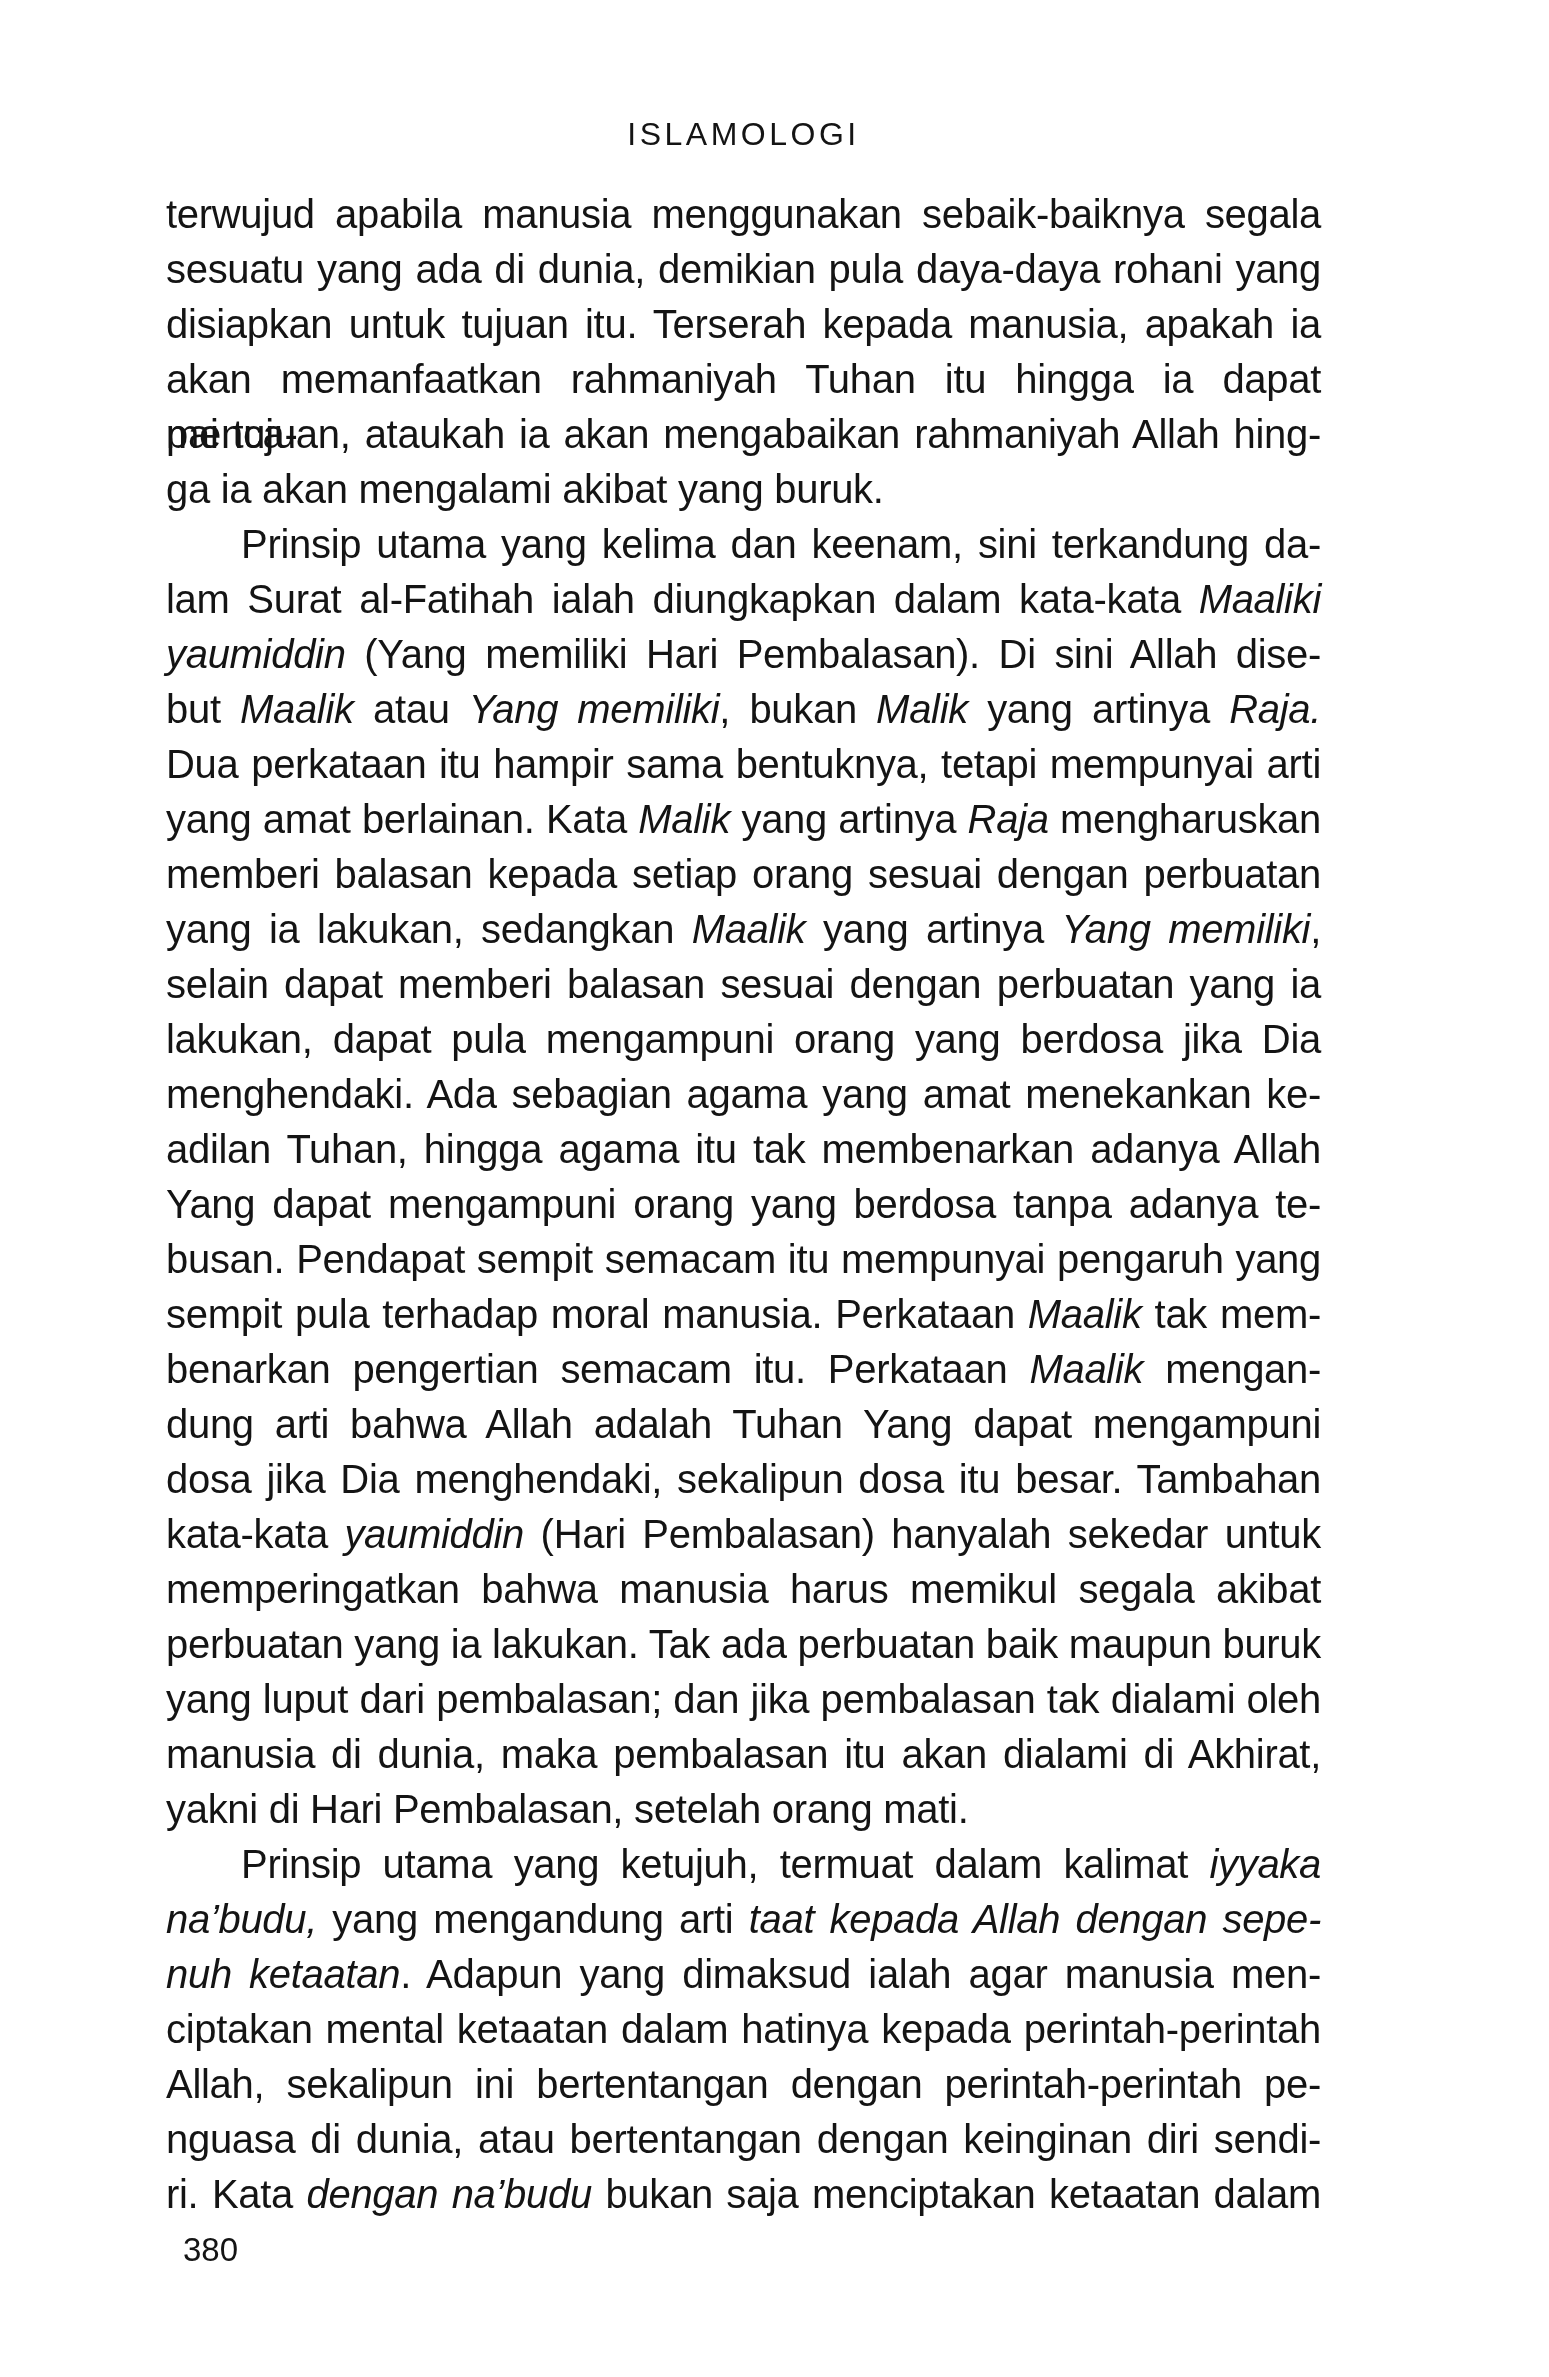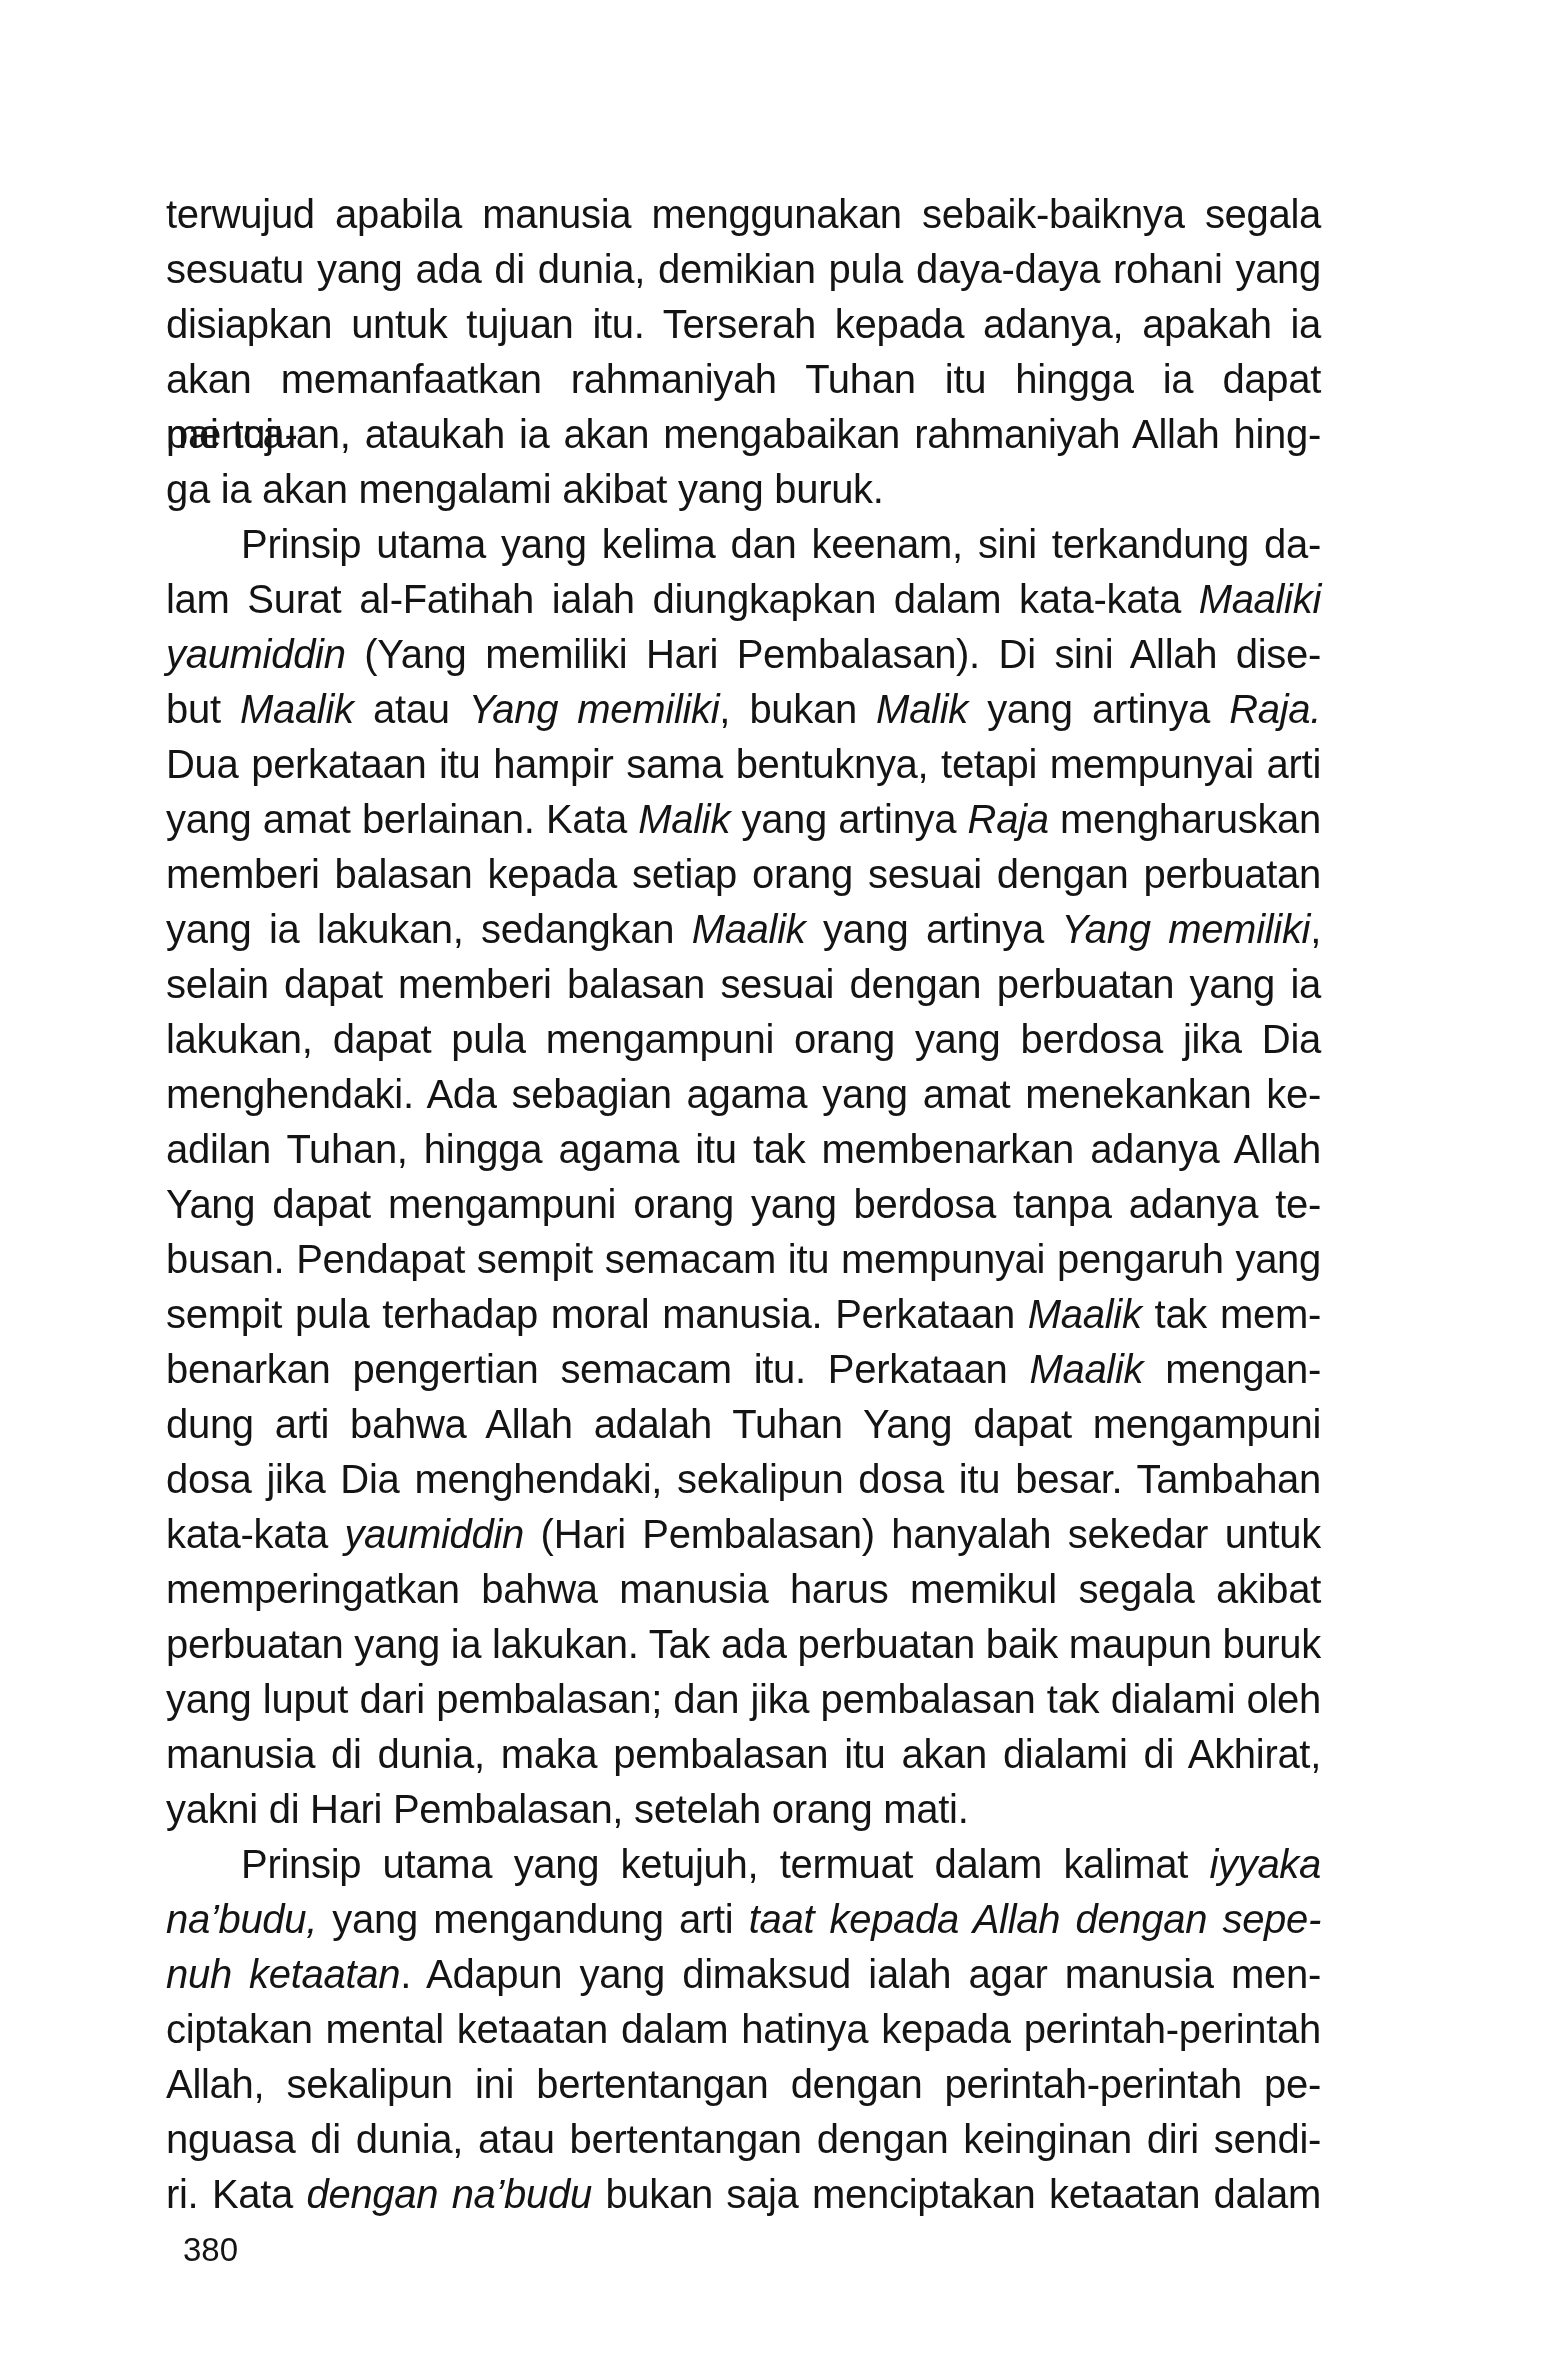--- a/index.html
+++ b/index.html
@@ -61,25 +61,26 @@
     line-height: 39px;
     color: #141414;
     margin-left: 17px;
   }
 </style>
 </head>
 <body>
 
 <div class="page">
 
+  <div class="running-head">ISLAMOLOGI</div>
 
   <div class="body-text">
       <div class="line"><span>terwujud apabila manusia menggunakan sebaik-baiknya segala</span></div>
       <div class="line"><span>sesuatu yang ada di dunia, demikian pula daya-daya rohani yang</span></div>
-      <div class="line"><span>disiapkan untuk tujuan itu. Terserah kepada adanya, apakah ia</span></div>
+      <div class="line"><span>disiapkan untuk tujuan itu. Terserah kepada manusia, apakah ia</span></div>
       <div class="line"><span>akan memanfaatkan rahmaniyah Tuhan itu hingga ia dapat menca-</span></div>
       <div class="line"><span>pai tujuan, ataukah ia akan mengabaikan rahmaniyah Allah hing-</span></div>
       <div class="line noj"><span>ga ia akan mengalami akibat yang buruk.</span></div>
       <div class="line indent"><span>Prinsip utama yang kelima dan keenam, sini terkandung da-</span></div>
       <div class="line"><span>lam Surat al-Fatihah ialah diungkapkan dalam kata-kata </span><i>Maaliki</i></div>
       <div class="line"><i>yaumiddin</i><span> (Yang memiliki Hari Pembalasan). Di sini Allah dise-</span></div>
       <div class="line"><span>but </span><i>Maalik</i><span> atau </span><i>Yang memiliki</i><span>, bukan </span><i>Malik</i><span> yang artinya </span><i>Raja.</i></div>
       <div class="line"><span>Dua perkataan itu hampir sama bentuknya, tetapi mempunyai arti</span></div>
       <div class="line"><span>yang amat berlainan. Kata </span><i>Malik</i><span> yang artinya </span><i>Raja</i><span> mengharuskan</span></div>
       <div class="line"><span>memberi balasan kepada setiap orang sesuai dengan perbuatan</span></div>

